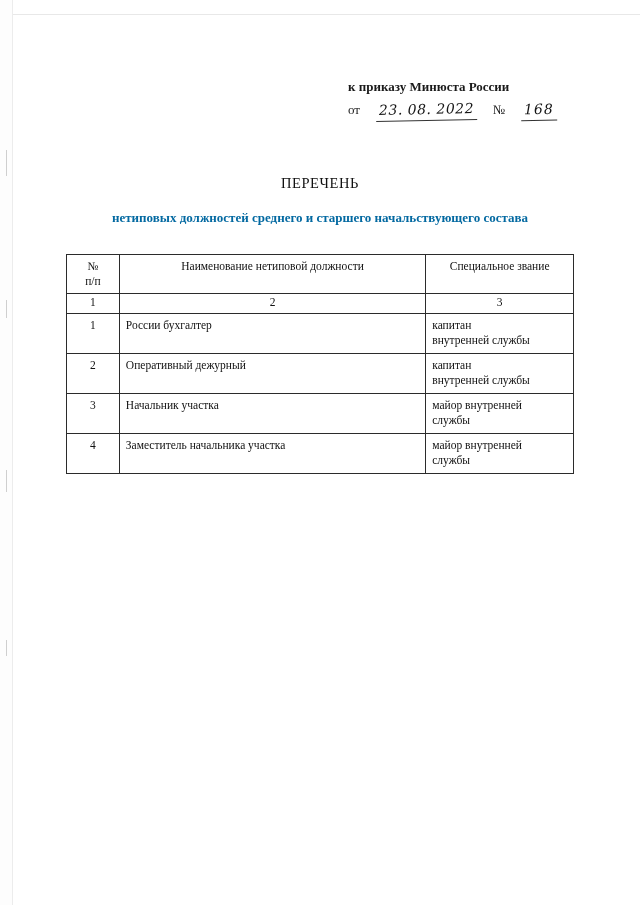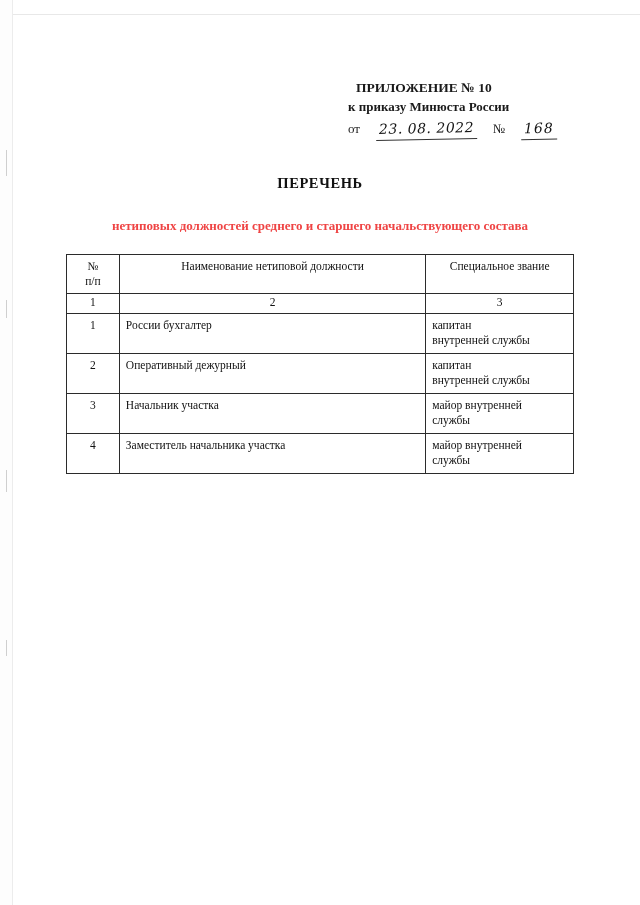--- a/index.html
+++ b/index.html
@@ -77,29 +77,29 @@
 
   .title-block {
     position: absolute;
     top: 175px;
     left: 0;
     width: 640px;
     text-align: center;
   }
   .doc-title {
     font-size: 14.5px;
-    font-weight: bold;
+    font-weight: normal;
     letter-spacing: 0.6px;
     color: #111;
-    margin-bottom: 24px;
+    margin-bottom: 16px;
   }
   .doc-subtitle {
     font-size: 13px;
     font-weight: bold;
-    color: #ef4444;
+    color: #0369a1;
     line-height: 1.55;
     padding: 0 62px;
   }
 
   table.main-table {
     position: absolute;
     top: 254px;
     left: 66px;
     width: 508px;
     border-collapse: collapse;
@@ -157,21 +157,20 @@
 
   <div class="page-edge-top"></div>
   <div class="page-edge-left"></div>
 
   <div class="scan-speck" style="left:6px; top:150px; width:1px; height:26px;"></div>
   <div class="scan-speck" style="left:6px; top:300px; width:1px; height:18px;"></div>
   <div class="scan-speck" style="left:6px; top:470px; width:1px; height:22px;"></div>
   <div class="scan-speck" style="left:6px; top:640px; width:1px; height:16px;"></div>
 
   <div class="header-block">
-    <div class="header-line l1">ПРИЛОЖЕНИЕ № 10</div>
     <div class="header-line l2">к приказу Минюста России</div>
     <div class="header-line l3">
       <span>от</span>
       <span class="hand">23. 08. 2022</span>
       <span>№</span>
       <span class="hand num">168</span>
     </div>
   </div>
 
   <div class="title-block">

